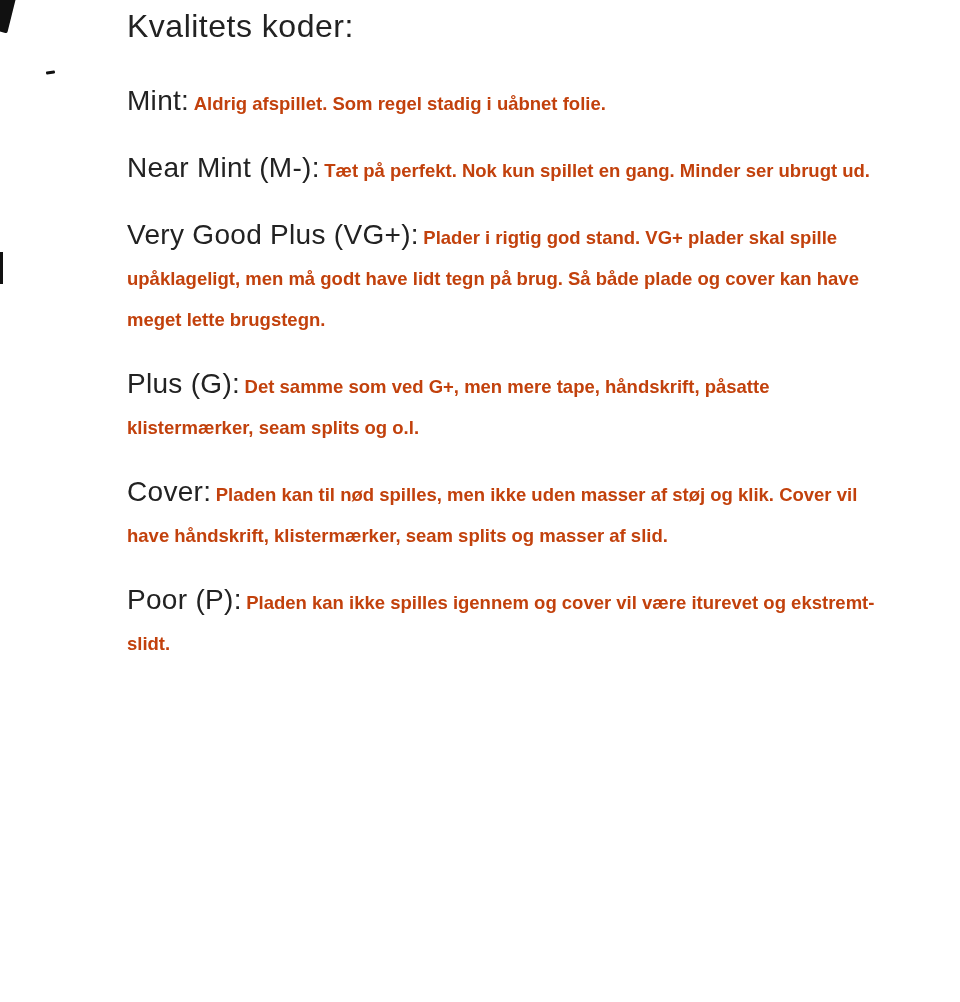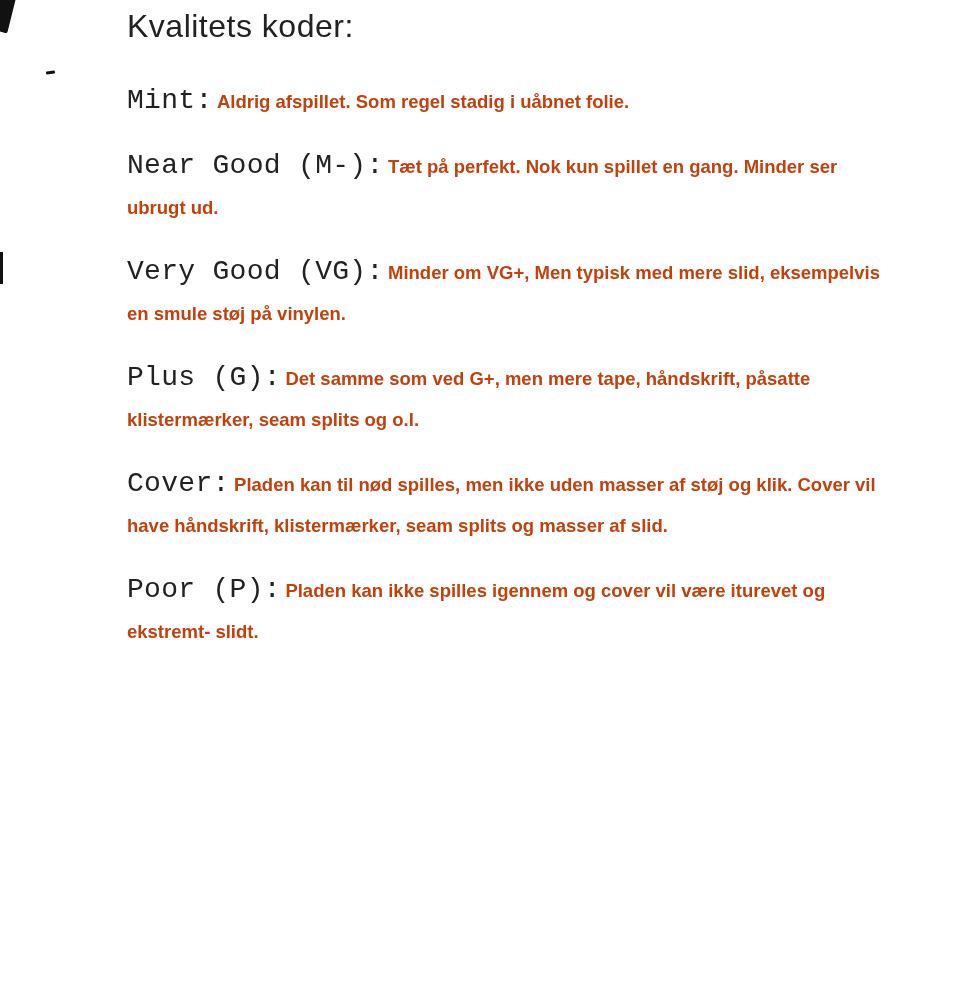--- a/index.html
+++ b/index.html
@@ -31,21 +31,20 @@
   }
   .entry {
     margin: 0 0 23px 0;
     line-height: 40px;
   }
   .entry .term {
     font-size: 28px;
     font-weight: 400;
     letter-spacing: 0.3px;
     color: #222;
-    font-family: Liberation Mono, monospace;
   }
   .entry .desc {
     font-size: 18.5px;
     font-weight: 600;
     color: #c2410c;
   }
   
   .artifact {
     position: absolute;
     background: #111;
@@ -92,30 +91,30 @@
   <div class="content">
 
     <h1 class="doc-title">Kvalitets koder:</h1>
 
     <p class="entry">
       <span class="term">Mint:</span>
       <span class="desc">Aldrig afspillet. Som regel stadig i uåbnet folie.</span>
     </p>
 
     <p class="entry">
-      <span class="term">Near Good (M-):</span>
+      <span class="term">Near Mint (M-):</span>
       <span class="desc">Tæt på perfekt. Nok kun spillet en gang. Minder ser ubrugt ud.</span>
     </p>
 
 
+    <p class="entry">
+      <span class="term">Very Good Plus (VG+):</span>
+      <span class="desc">Plader i rigtig god stand. VG+ plader skal spille upåklageligt, men må godt have lidt tegn på brug. Så både plade og cover kan have meget lette brugstegn.</span>
+    </p>
 
-    <p class="entry">
-      <span class="term">Very Good (VG):</span>
-      <span class="desc">Minder om VG+, Men typisk med mere slid, eksempelvis en smule støj på vinylen.</span>
-    </p>
 
 
     <p class="entry">
       <span class="term">Plus (G):</span>
       <span class="desc">Det samme som ved G+, men mere tape, håndskrift, påsatte klistermærker, seam splits og o.l.</span>
     </p>
 
     <p class="entry">
       <span class="term">Cover:</span>
       <span class="desc">Pladen kan til nød spilles, men ikke uden masser af støj og klik. Cover vil have håndskrift, klistermærker, seam splits og masser af slid.</span>

